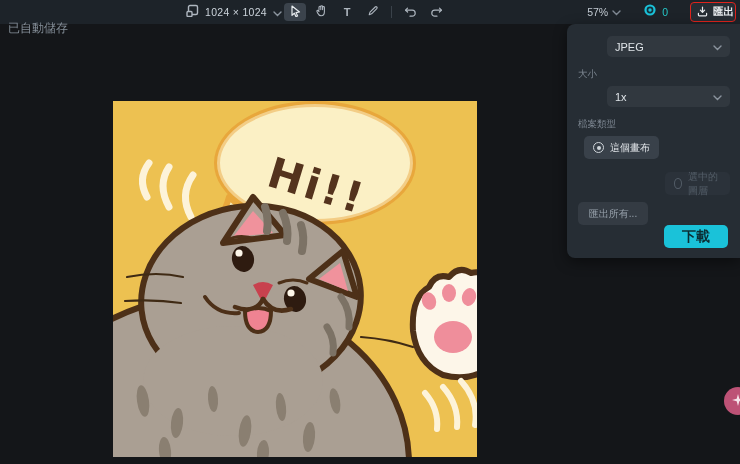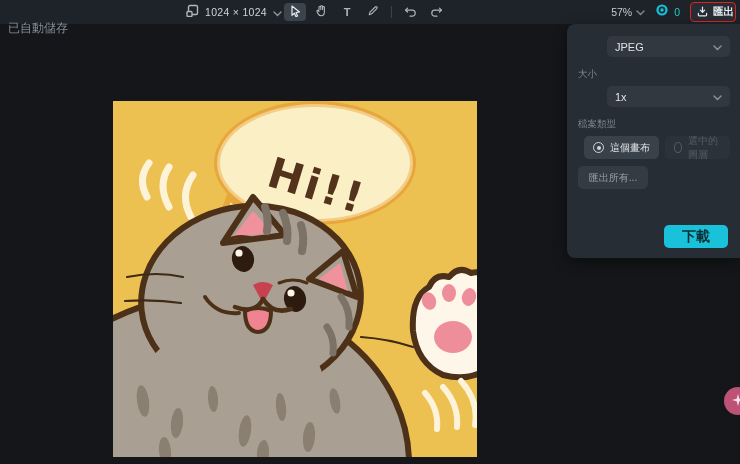--- a/index.html
+++ b/index.html
@@ -15,21 +15,21 @@
   .size-group { position:absolute; left:186px; top:0; height:24px;
                 display:flex; align-items:center; gap:6px; color:#cbd3da; }
   .size-label { font-size:10.5px; letter-spacing:.3px; }
   .tools { position:absolute; left:284px; top:0; height:24px; display:flex; align-items:center; gap:4px; }
   .tool { width:22px; height:18px; border-radius:4px; display:flex; align-items:center;
           justify-content:center; color:#aeb6bf; }
   .tool.selected { background:#3b434c; color:#e8ecef; }
   .tool-divider { width:1px; height:12px; background:#3a424a; margin:0 3px; }
   .ttext { font-size:11px; font-weight:bold; color:#aeb6bf; }
   .right-group { position:absolute; right:4px; top:0; height:24px; display:flex;
-                 align-items:center; gap:10px; }
+                 align-items:center; gap:22px; }
   .zoom-select { display:flex; align-items:center; gap:4px; color:#c3cbd3; font-size:10.5px; }
   .credits { display:flex; align-items:center; gap:5px; }
   .credits-count { font-size:10.5px; color:#25c8c9; }
   .export-btn { position:relative; display:flex; align-items:center; gap:5px;
                 background:#262d34; border:1.5px solid #e0231c; border-radius:4px;
                 padding:2px 1px 2px 6px; height:20px; color:#e8ecef; }
   .export-label { font-size:10.5px; font-weight:bold; }
 
   
   .stage { position:absolute; left:0; top:24px; width:740px; height:440px; background:#141619; }
@@ -42,21 +42,21 @@
            box-shadow:0 4px 14px rgba(0,0,0,.45); padding:12px 10px 0 11px; z-index:6; }
   .panel-title { font-size:11px; font-weight:bold; color:#e8ecef; margin-bottom:14px; }
   .field-label { font-size:9.5px; color:#7e8893; margin-bottom:5px; }
   .select-field { height:21px; background:#31383f; border-radius:5px; display:flex;
                   align-items:center; justify-content:space-between; padding:0 8px;
                   margin-bottom:11px; color:#dfe4e8; font-size:11px;margin-left:29px; }
   .opt-row { display:flex; gap:6px; margin-bottom:7px;padding-left:6px; }
   .opt-pill { height:23px; border-radius:5px; display:flex; align-items:center; gap:6px;
               padding:0 9px; font-size:10px; }
   .opt-pill.active { background:#39414a; color:#e2e6ea; }
-  .opt-pill.disabled { background:#2b323a; color:#535d67; flex:1; }
+  .opt-pill.disabled { background:#2b323a; color:#535d67; flex:1;margin-top:36px; }
   .radio { width:11px; height:11px; border-radius:50%; border:1.5px solid #cfd5da;
            display:flex; align-items:center; justify-content:center; }
   .radio .dot { width:4px; height:4px; border-radius:50%; background:#cfd5da; }
   .radio.off { border-color:#535d67; }
   .export-all { height:23px; width:70px; background:#343b43; border-radius:5px;
                 display:flex; align-items:center; justify-content:center;
                 color:#97a1ab; font-size:10px; margin-bottom:14px; }
   .download-btn { position:absolute; right:12px; bottom:10px; width:64px; height:23px;
                   background:#1ac2d9; border-radius:5px; display:flex; align-items:center;
                   justify-content:center; color:#0b2d33; font-size:14px; font-weight:bold; }

